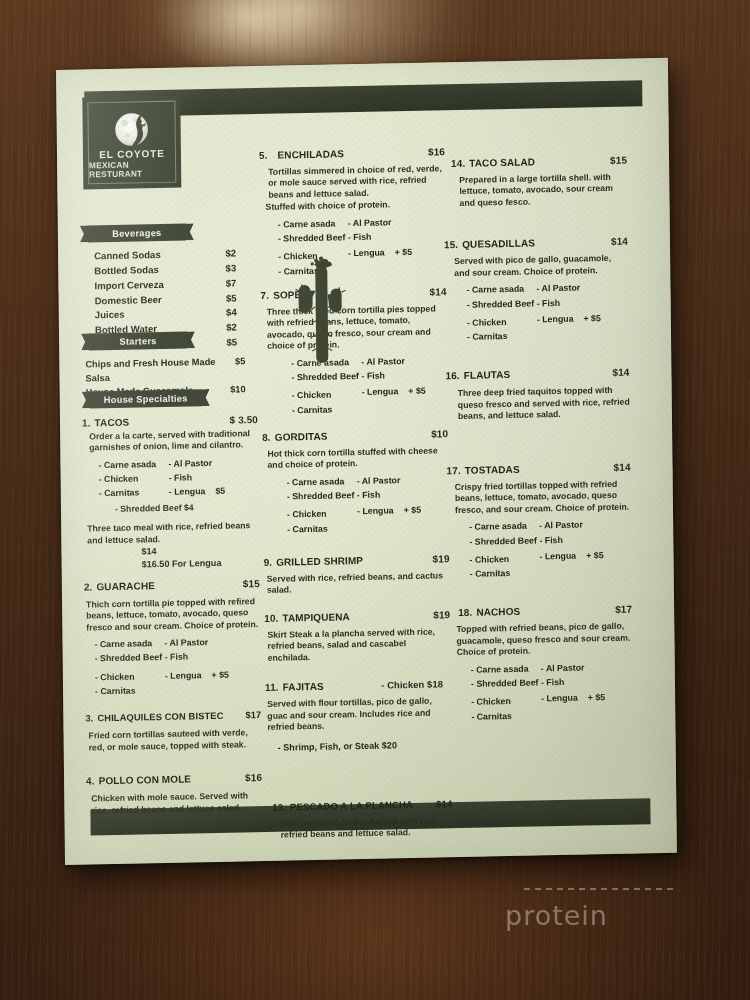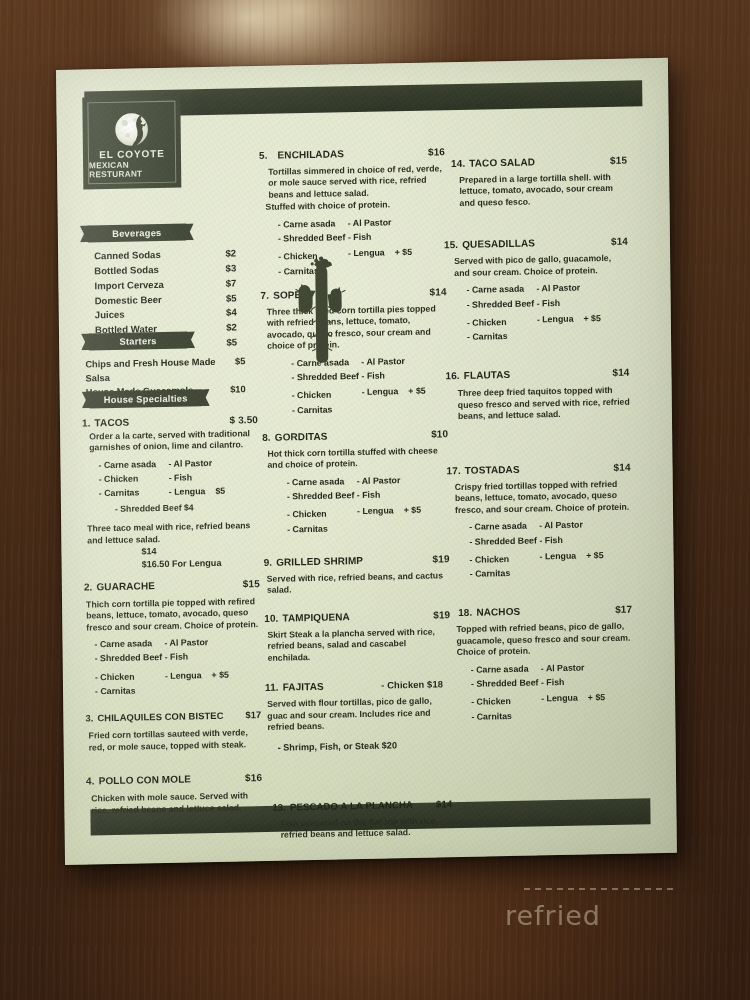--- a/index.html
+++ b/index.html
@@ -564,13 +564,13 @@
           <div class="prow">- Fish</div>
           <div class="prow" style="margin-top:2px;"><span>- Lengua</span><span class="plus">+ $5</span></div>
         </div>
       </div>
     </div>
   </div>
 
 </div>
 
 <div id="watermark-dashes"></div>
-<div id="watermark">refried</div>
+<div id="watermark">protein</div>
 
 </body></html>

